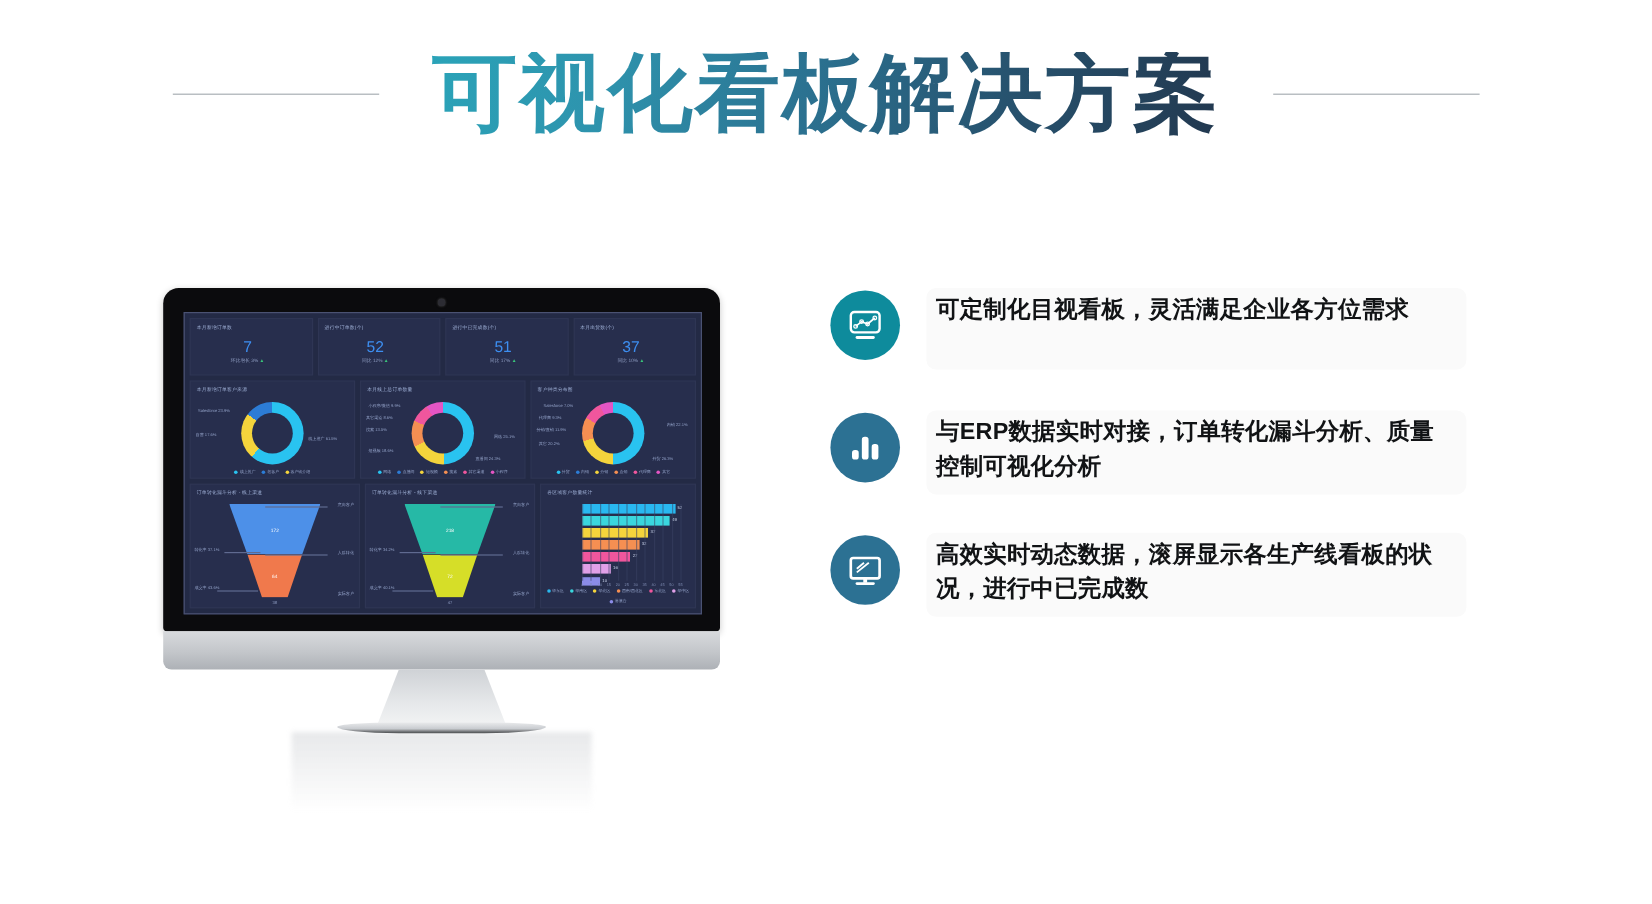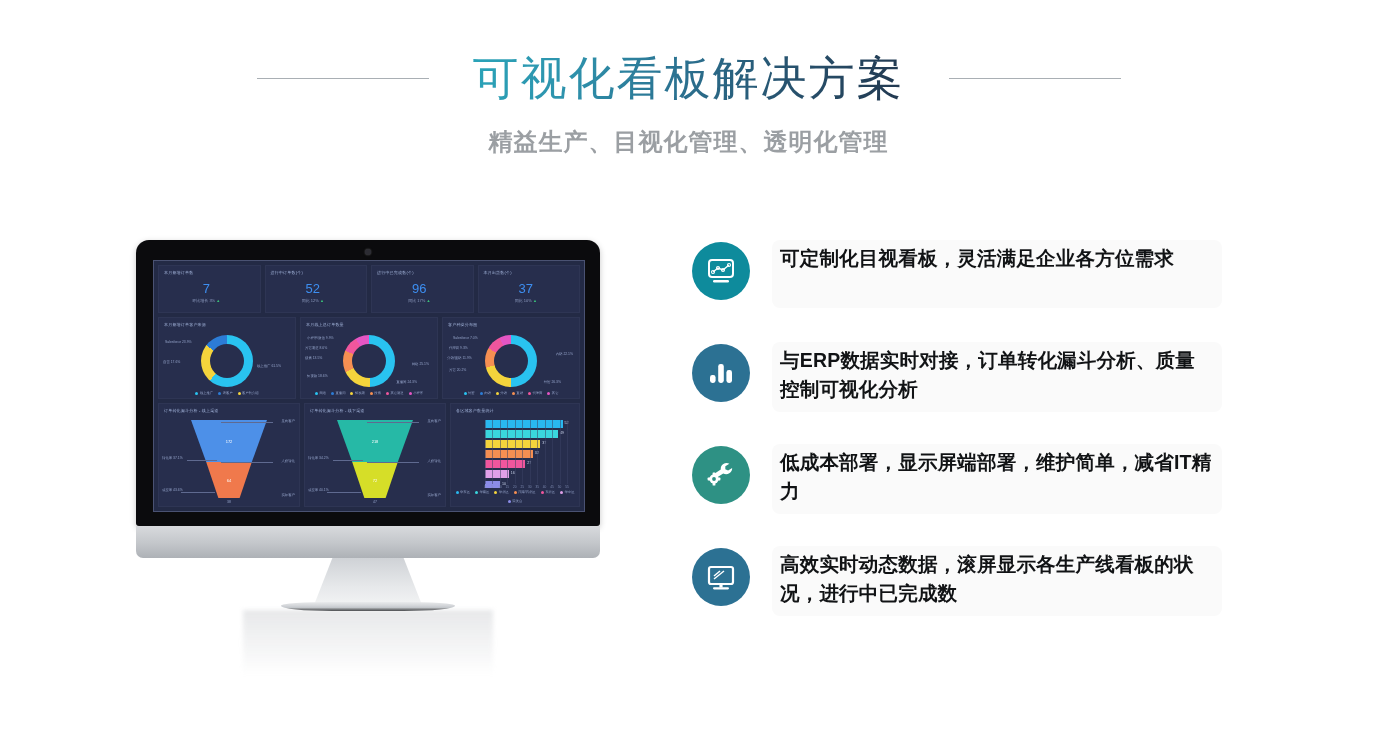--- a/index.html
+++ b/index.html
@@ -8,21 +8,21 @@
     font-family:"Liberation Sans","DejaVu Sans",sans-serif;
     overflow:hidden;position:relative;
   }
 
   
   .header{position:absolute;left:0;top:0;width:1377px;height:180px;}
   .title-row{position:absolute;left:0;top:42px;width:1377px;height:72px;
     display:flex;align-items:center;justify-content:center;gap:44px;}
   .rule{width:172px;height:1px;background:#a9afb4;flex:0 0 auto;}
   .main-title{
-    font-size:46px;font-weight:normal;letter-spacing:2px;white-space:nowrap;
+    font-size:71px;font-weight:bold;letter-spacing:2px;white-space:nowrap;
     background:linear-gradient(100deg,#2aa3b8 0%,#2e93ad 22%,#2b7190 48%,#27536f 72%,#22384f 100%);
     -webkit-background-clip:text;background-clip:text;color:transparent;
     -webkit-text-fill-color:transparent;line-height:1;
   }
   .subtitle{position:absolute;left:0;top:126px;width:1377px;text-align:center;
     font-size:24px;font-weight:bold;color:#9b9fa3;letter-spacing:1px;}
   .monitor{position:absolute;left:136px;top:240px;width:464px;height:286px;
     background:#0b0b0d;border-radius:13px 13px 3px 3px;
     box-shadow:0 2px 6px rgba(0,0,0,.22);}
   .camera{position:absolute;left:50%;top:9px;margin-left:-3px;width:6px;height:6px;
@@ -98,21 +98,20 @@
 </style>
 </head>
 <body>
 
 <div class="header">
   <div class="title-row">
     <div class="rule"></div>
     <div class="main-title">可视化看板解决方案</div>
     <div class="rule"></div>
   </div>
-  <div class="subtitle">精益生产、目视化管理、透明化管理</div>
 </div>
 
 <div class="monitor">
   <div class="camera"></div>
   <div class="screen">
     <div class="dash">
 
       <div class="row kpi-row">
         <div class="panel kpi">
           <div class="ptitle">本月新增订单数</div>
@@ -124,21 +123,21 @@
         <div class="panel kpi">
           <div class="ptitle">进行中订单数(个)</div>
           <div class="kpi-body">
             <div class="kpi-num">52</div>
             <div class="kpi-sub"><span>同比</span>&nbsp;<span>12%</span>&nbsp;<span class="up">▲</span></div>
           </div>
         </div>
         <div class="panel kpi">
           <div class="ptitle">进行中已完成数(个)</div>
           <div class="kpi-body">
-            <div class="kpi-num">96</div>
+            <div class="kpi-num">51</div>
             <div class="kpi-sub"><span>同比</span>&nbsp;<span>17%</span>&nbsp;<span class="up">▲</span></div>
           </div>
         </div>
         <div class="panel kpi">
           <div class="ptitle">本月出货数(个)</div>
           <div class="kpi-body">
             <div class="kpi-num">37</div>
             <div class="kpi-sub"><span>同比</span>&nbsp;<span>10%</span>&nbsp;<span class="up">▲</span></div>
           </div>
         </div>
@@ -404,38 +403,20 @@
         <rect x="4" y="17" width="5.6" height="8" rx="2.4" fill="#fff"></rect>
         <rect x="12.2" y="6" width="5.6" height="19" rx="2.4" fill="#fff"></rect>
         <rect x="20.4" y="12" width="5.6" height="13" rx="2.4" fill="#fff"></rect>
       </svg>
     </div>
     <div class="ftextwrap">
       <div class="ftext">与ERP数据实时对接，订单转化漏斗分析、质量控制可视化分析</div>
     </div>
   </div>
 
-  <div class="feature">
-    <div class="fic" style="background:#2e9184">
-      <svg width="32" height="32" viewBox="0 0 32 32">
-        <path d="M20.5 4.5a6 6 0 0 0-7.2 7.6L5 20.4l3.2 3.2 8.3-8.3a6 6 0 0 0 7.6-7.2l-3.4 3.4-3-.6-.6-3z" fill="#fff" transform="translate(2,-1) rotate(12 16 14)"></path>
-        <g fill="#fff" transform="translate(4,14)">
-          <circle cx="5" cy="6" r="4.6"></circle>
-          <rect x="3.6" y="-0.6" width="2.8" height="3" rx="0.6"></rect>
-          <rect x="3.6" y="9.6" width="2.8" height="3" rx="0.6"></rect>
-          <rect x="-1.4" y="4.6" width="3" height="2.8" rx="0.6"></rect>
-          <rect x="8.4" y="4.6" width="3" height="2.8" rx="0.6"></rect>
-        </g>
-        <circle cx="9" cy="20" r="1.9" fill="#2e9184"></circle>
-      </svg>
-    </div>
-    <div class="ftextwrap">
-      <div class="ftext">低成本部署，显示屏端部署，维护简单，减省IT精力</div>
-    </div>
-  </div>
 
   <div class="feature">
     <div class="fic" style="background:#2c7193">
       <svg width="34" height="34" viewBox="0 0 34 34">
         <rect x="5" y="7" width="24" height="17" rx="2" fill="none" stroke="#fff" stroke-width="2.2"></rect>
         <line x1="10" y1="16" x2="16" y2="11" stroke="#fff" stroke-width="1.5"></line>
         <line x1="10" y1="19" x2="20" y2="11" stroke="#fff" stroke-width="1.5"></line>
         <rect x="15.4" y="24" width="3.2" height="3.6" fill="#fff"></rect>
         <rect x="9" y="27.2" width="16" height="2.2" rx="1.1" fill="#fff"></rect>
       </svg>

